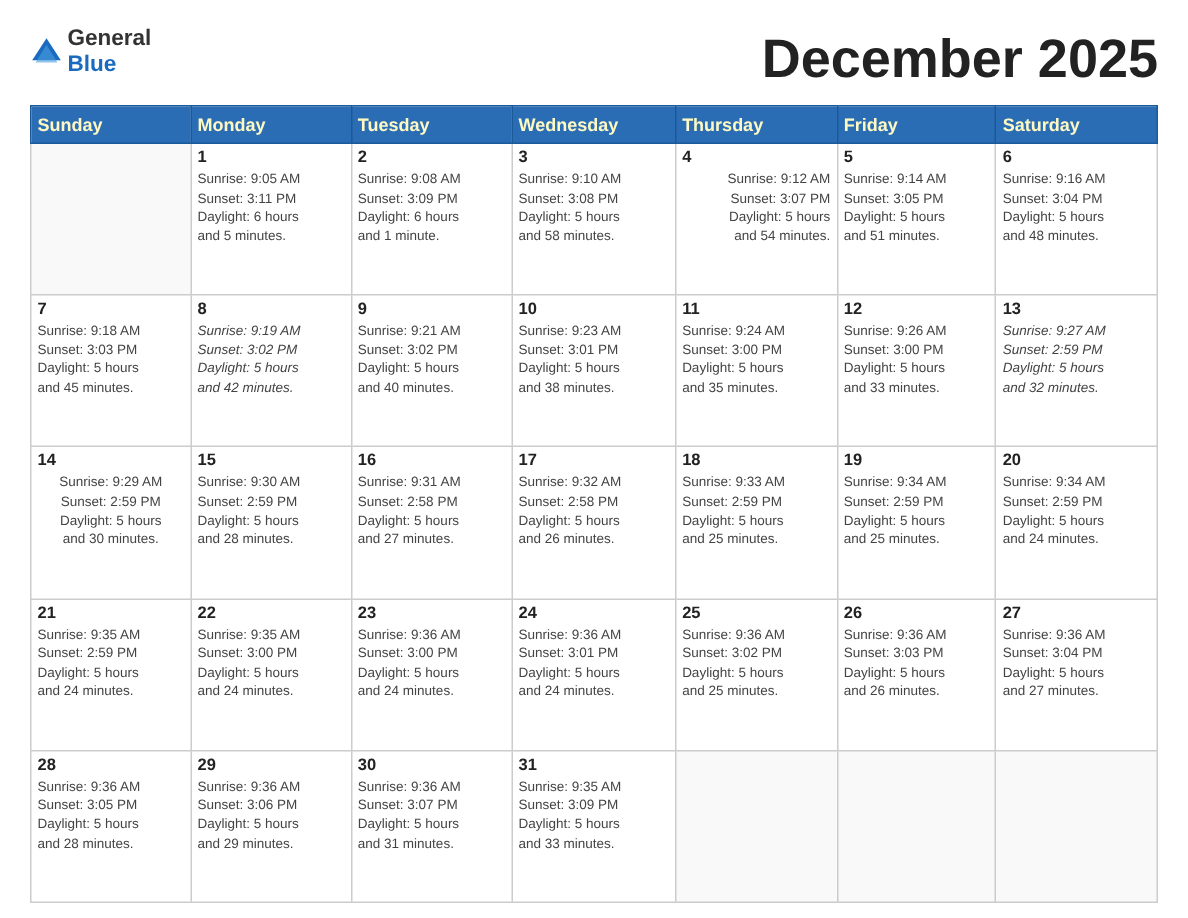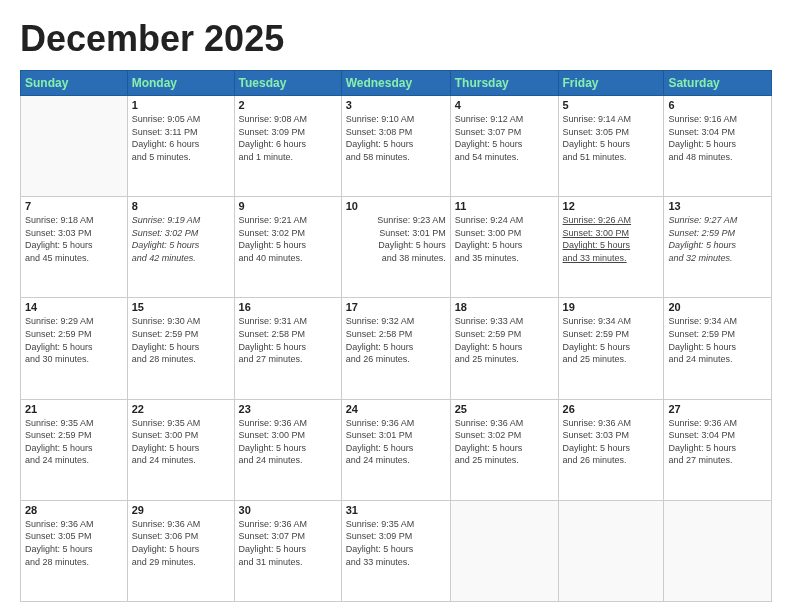--- a/index.html
+++ b/index.html
@@ -64,21 +64,21 @@
       display: flex;
       flex-direction: column;
     }
     table {
       width: 100%;
       border-collapse: collapse;
       flex: 1;
     }
     thead tr th {
       background-color: #2a6db5;
-      color: #86efac;
+      color: #fef9c3;
       font-size: 12px;
       font-weight: bold;
       padding: 5px 4px;
       text-align: left;
       border: 1px solid #1a5a99;
     }
     tbody tr td {
       border: 1px solid #ccc;
       vertical-align: top;
       padding: 3px 4px;
@@ -101,20 +101,30 @@
       font-size: 9px;
       color: #444;
       line-height: 1.4;
     }
   </style>
 </head>
 <body>
 
 <div class="page">
   <div class="header">
+    <div class="logo">
+      <svg class="logo-icon" viewBox="0 0 30 30" xmlns="http://www.w3.org/2000/svg">
+        <polygon points="15,2 28,22 2,22" fill="#1a6bbf"></polygon>
+        <polygon points="15,8 25,24 5,24" fill="#4a9de0" opacity="0.6"></polygon>
+      </svg>
+      <div class="logo-text">
+        <span class="logo-general">General</span>
+        <span class="logo-blue">Blue</span>
+      </div>
+    </div>
     <div class="title-section">
       <div class="month-title">December 2025</div>
     </div>
   </div>
 
   <div class="calendar">
     <table>
       <thead>
         <tr>
         <th>Sunday</th>
@@ -145,21 +155,21 @@
             </td>
             <td>
               <span class="day-number">3</span>
               <div class="day-info" style="white-space: pre-line;">Sunrise: 9:10 AM
 Sunset: 3:08 PM
 Daylight: 5 hours
 and 58 minutes.</div>
             </td>
             <td>
               <span class="day-number">4</span>
-              <div class="day-info" style="white-space: pre-line;">Sunrise: 9:12 AM
+              <div class="day-info" style="white-space: pre-line; text-align: right;">Sunrise: 9:12 AM
 Sunset: 3:07 PM
 Daylight: 5 hours
 and 54 minutes.</div>
             </td>
             <td>
               <span class="day-number">5</span>
               <div class="day-info" style="white-space: pre-line;">Sunrise: 9:14 AM
 Sunset: 3:05 PM
 Daylight: 5 hours
 and 51 minutes.</div>
@@ -189,51 +199,51 @@
             </td>
             <td>
               <span class="day-number">9</span>
               <div class="day-info" style="white-space: pre-line;">Sunrise: 9:21 AM
 Sunset: 3:02 PM
 Daylight: 5 hours
 and 40 minutes.</div>
             </td>
             <td>
               <span class="day-number">10</span>
-              <div class="day-info" style="white-space: pre-line; text-align: right;">Sunrise: 9:23 AM
+              <div class="day-info" style="white-space: pre-line;">Sunrise: 9:23 AM
 Sunset: 3:01 PM
 Daylight: 5 hours
 and 38 minutes.</div>
             </td>
             <td>
               <span class="day-number">11</span>
               <div class="day-info" style="white-space: pre-line;">Sunrise: 9:24 AM
 Sunset: 3:00 PM
 Daylight: 5 hours
 and 35 minutes.</div>
             </td>
             <td>
               <span class="day-number">12</span>
-              <div class="day-info" style="white-space: pre-line; text-decoration: underline;">Sunrise: 9:26 AM
+              <div class="day-info" style="white-space: pre-line;">Sunrise: 9:26 AM
 Sunset: 3:00 PM
 Daylight: 5 hours
 and 33 minutes.</div>
             </td>
             <td>
               <span class="day-number">13</span>
               <div class="day-info" style="white-space: pre-line; font-style: italic;">Sunrise: 9:27 AM
 Sunset: 2:59 PM
 Daylight: 5 hours
 and 32 minutes.</div>
             </td>
           </tr>
           <tr>
             <td>
               <span class="day-number">14</span>
-              <div class="day-info" style="white-space: pre-line;">Sunrise: 9:29 AM
+              <div class="day-info" style="white-space: pre-line; text-align: center;">Sunrise: 9:29 AM
 Sunset: 2:59 PM
 Daylight: 5 hours
 and 30 minutes.</div>
             </td>
             <td>
               <span class="day-number">15</span>
               <div class="day-info" style="white-space: pre-line;">Sunrise: 9:30 AM
 Sunset: 2:59 PM
 Daylight: 5 hours
 and 28 minutes.</div>

